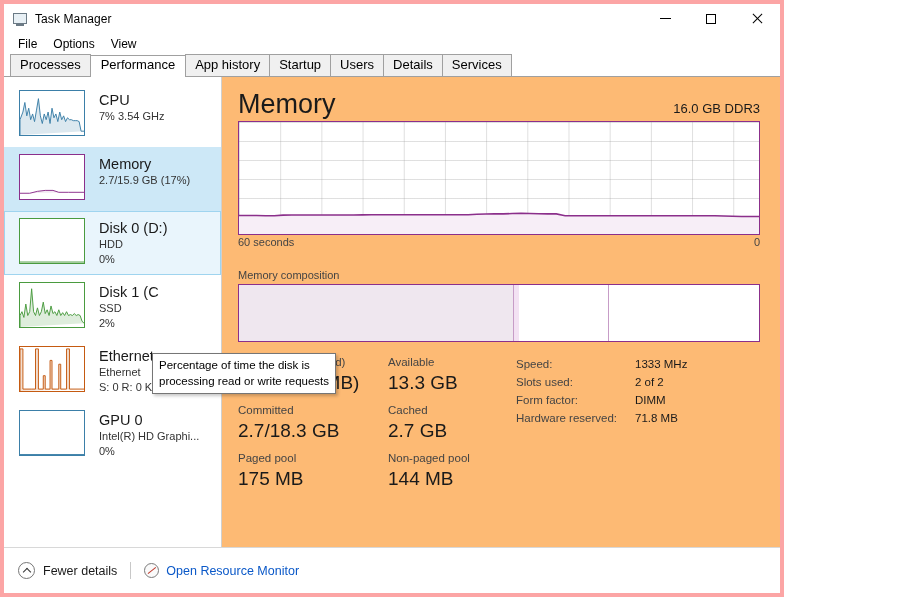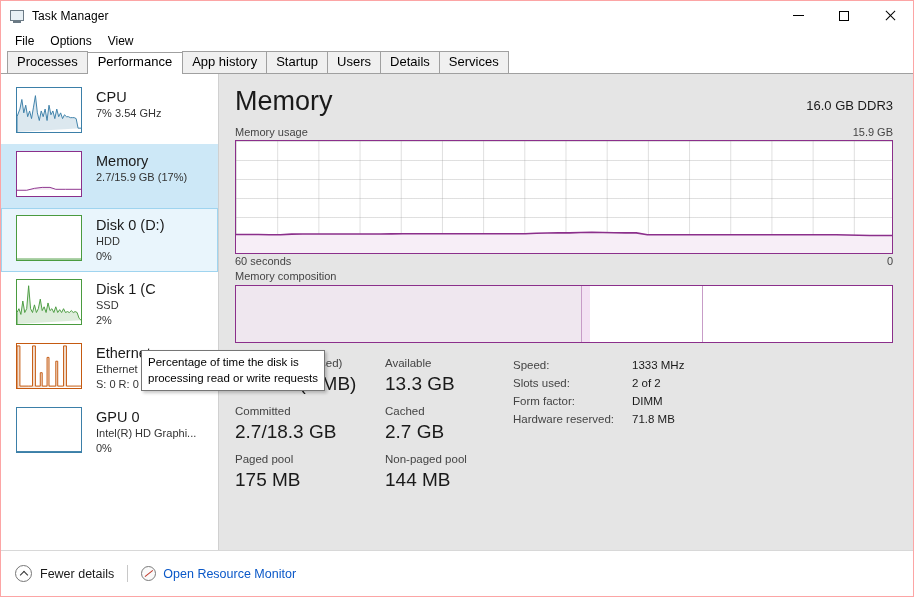--- a/index.html
+++ b/index.html
@@ -4,23 +4,23 @@
 <style>
   * { box-sizing: border-box; margin: 0; padding: 0; }
   html, body {
     width: 914px; height: 597px;
     font-family: "Liberation Sans", sans-serif;
     background: #ffffff;
     overflow: hidden;
   }
   .window {
     position: relative;
-    width: 914px; height: 597px;
-    background: #e5e5e5;
-    border: 1px solid #fca5a5;
+    width: 784px; height: 597px;
+    background: #fdba74;
+    border: 4px solid #fca5a5;
     display: flex; flex-direction: column;
   }
 
   
   .titlebar {
     height: 29px; min-height: 29px;
     display: flex; align-items: center;
     background: #ffffff;
     position: relative;
   }
@@ -165,21 +165,21 @@
     background-size: 41.2px 19px;
   }
   .bigchart svg { position: absolute; inset: 0; width: 100%; height: 100%; }
 
   .axis-row {
     display: flex; justify-content: space-between;
     font-size: 11px; color: #444;
     margin-top: 1px;
   }
 
-  .comp-label { font-size: 11px; color: #444; margin-top: 3px; margin-bottom: 3px; }
+  .comp-label { font-size: 11px; color: #444; margin-top: 21px; margin-bottom: 3px; }
   .compbar {
     height: 58px;
     border: 1px solid #8b2f8b;
     display: flex;
     background: #ffffff;
     overflow: hidden;
   }
   .seg-inuse { background: #efe7ef; }
   .seg-modified { background: #f3e2f3; }
   .seg-standby { background: #ffffff; border-right: 1px solid #c79cc7; }
@@ -196,21 +196,21 @@
 
   .stats-right { margin-left: 28px; display: grid;
     grid-template-columns: auto auto; column-gap: 18px; row-gap: 0px;
     align-content: start; }
   .hw-lbl { font-size: 11.5px; color: #444; line-height: 18px; }
   .hw-val { font-size: 11.5px; color: #1a1a1a; line-height: 18px; }
 
   
   .tooltip {
     position: absolute;
-    left: 140px; top: 276px;
+    left: 148px; top: 276px;
     background: #ffffff;
     border: 1px solid #767676;
     box-shadow: 2px 2px 3px rgba(0,0,0,.22);
     padding: 3px 6px 4px 6px;
     font-size: 11.5px; color: #000;
     line-height: 16px;
     z-index: 50;
     white-space: nowrap;
   }
 
@@ -371,24 +371,20 @@
 
     </div>
 
     <div class="main">
 
       <div class="main-head">
         <div class="main-title">Memory</div>
         <div class="main-spec">16.0 GB DDR3</div>
       </div>
 
-      <div class="graph-label-row">
-        <div class="graph-label">Memory usage</div>
-        <div class="graph-max">15.9 GB</div>
-      </div>
 
       <div class="bigchart">
         <div class="grid"></div>
         <svg viewBox="0 0 656 114" preserveAspectRatio="none">
           <polygon id="mem-area" fill="#f7eef7" stroke="none" points="0,114 0.0,95.2 11.1,95.2 22.2,95.2 33.4,95.4 44.5,95.4 55.6,94.8 66.7,94.6 77.8,94.6 88.9,94.6 100.1,94.6 111.2,94.6 122.3,94.6 133.4,94.6 144.5,94.6 155.7,94.5 166.8,94.4 177.9,94.4 189.0,94.4 200.1,94.4 211.3,94.4 222.4,94.4 233.5,94.4 244.6,94.4 255.7,94.4 266.8,94.4 278.0,94.4 289.1,94.4 300.2,93.9 311.3,93.6 322.4,93.5 333.6,93.5 344.7,93.2 355.8,92.9 366.9,93.1 378.0,93.4 389.2,93.5 400.3,93.5 411.4,95.4 422.5,95.5 433.6,95.5 444.7,95.5 455.9,95.5 467.0,95.5 478.1,95.5 489.2,95.5 500.3,95.5 511.5,95.5 522.6,95.5 533.7,95.5 544.8,95.5 555.9,95.5 567.1,95.5 578.2,95.5 589.3,95.5 600.4,95.5 611.5,95.6 622.6,95.9 633.8,96.1 644.9,96.1 656.0,96.1 656,114"></polygon>
           <polyline id="mem-line" fill="none" stroke="#8b2f8b" stroke-width="1.6" points="0.0,95.2 11.1,95.2 22.2,95.2 33.4,95.4 44.5,95.4 55.6,94.8 66.7,94.6 77.8,94.6 88.9,94.6 100.1,94.6 111.2,94.6 122.3,94.6 133.4,94.6 144.5,94.6 155.7,94.5 166.8,94.4 177.9,94.4 189.0,94.4 200.1,94.4 211.3,94.4 222.4,94.4 233.5,94.4 244.6,94.4 255.7,94.4 266.8,94.4 278.0,94.4 289.1,94.4 300.2,93.9 311.3,93.6 322.4,93.5 333.6,93.5 344.7,93.2 355.8,92.9 366.9,93.1 378.0,93.4 389.2,93.5 400.3,93.5 411.4,95.4 422.5,95.5 433.6,95.5 444.7,95.5 455.9,95.5 467.0,95.5 478.1,95.5 489.2,95.5 500.3,95.5 511.5,95.5 522.6,95.5 533.7,95.5 544.8,95.5 555.9,95.5 567.1,95.5 578.2,95.5 589.3,95.5 600.4,95.5 611.5,95.6 622.6,95.9 633.8,96.1 644.9,96.1 656.0,96.1"></polyline>
         </svg>
       </div>
 
       <div class="axis-row">

